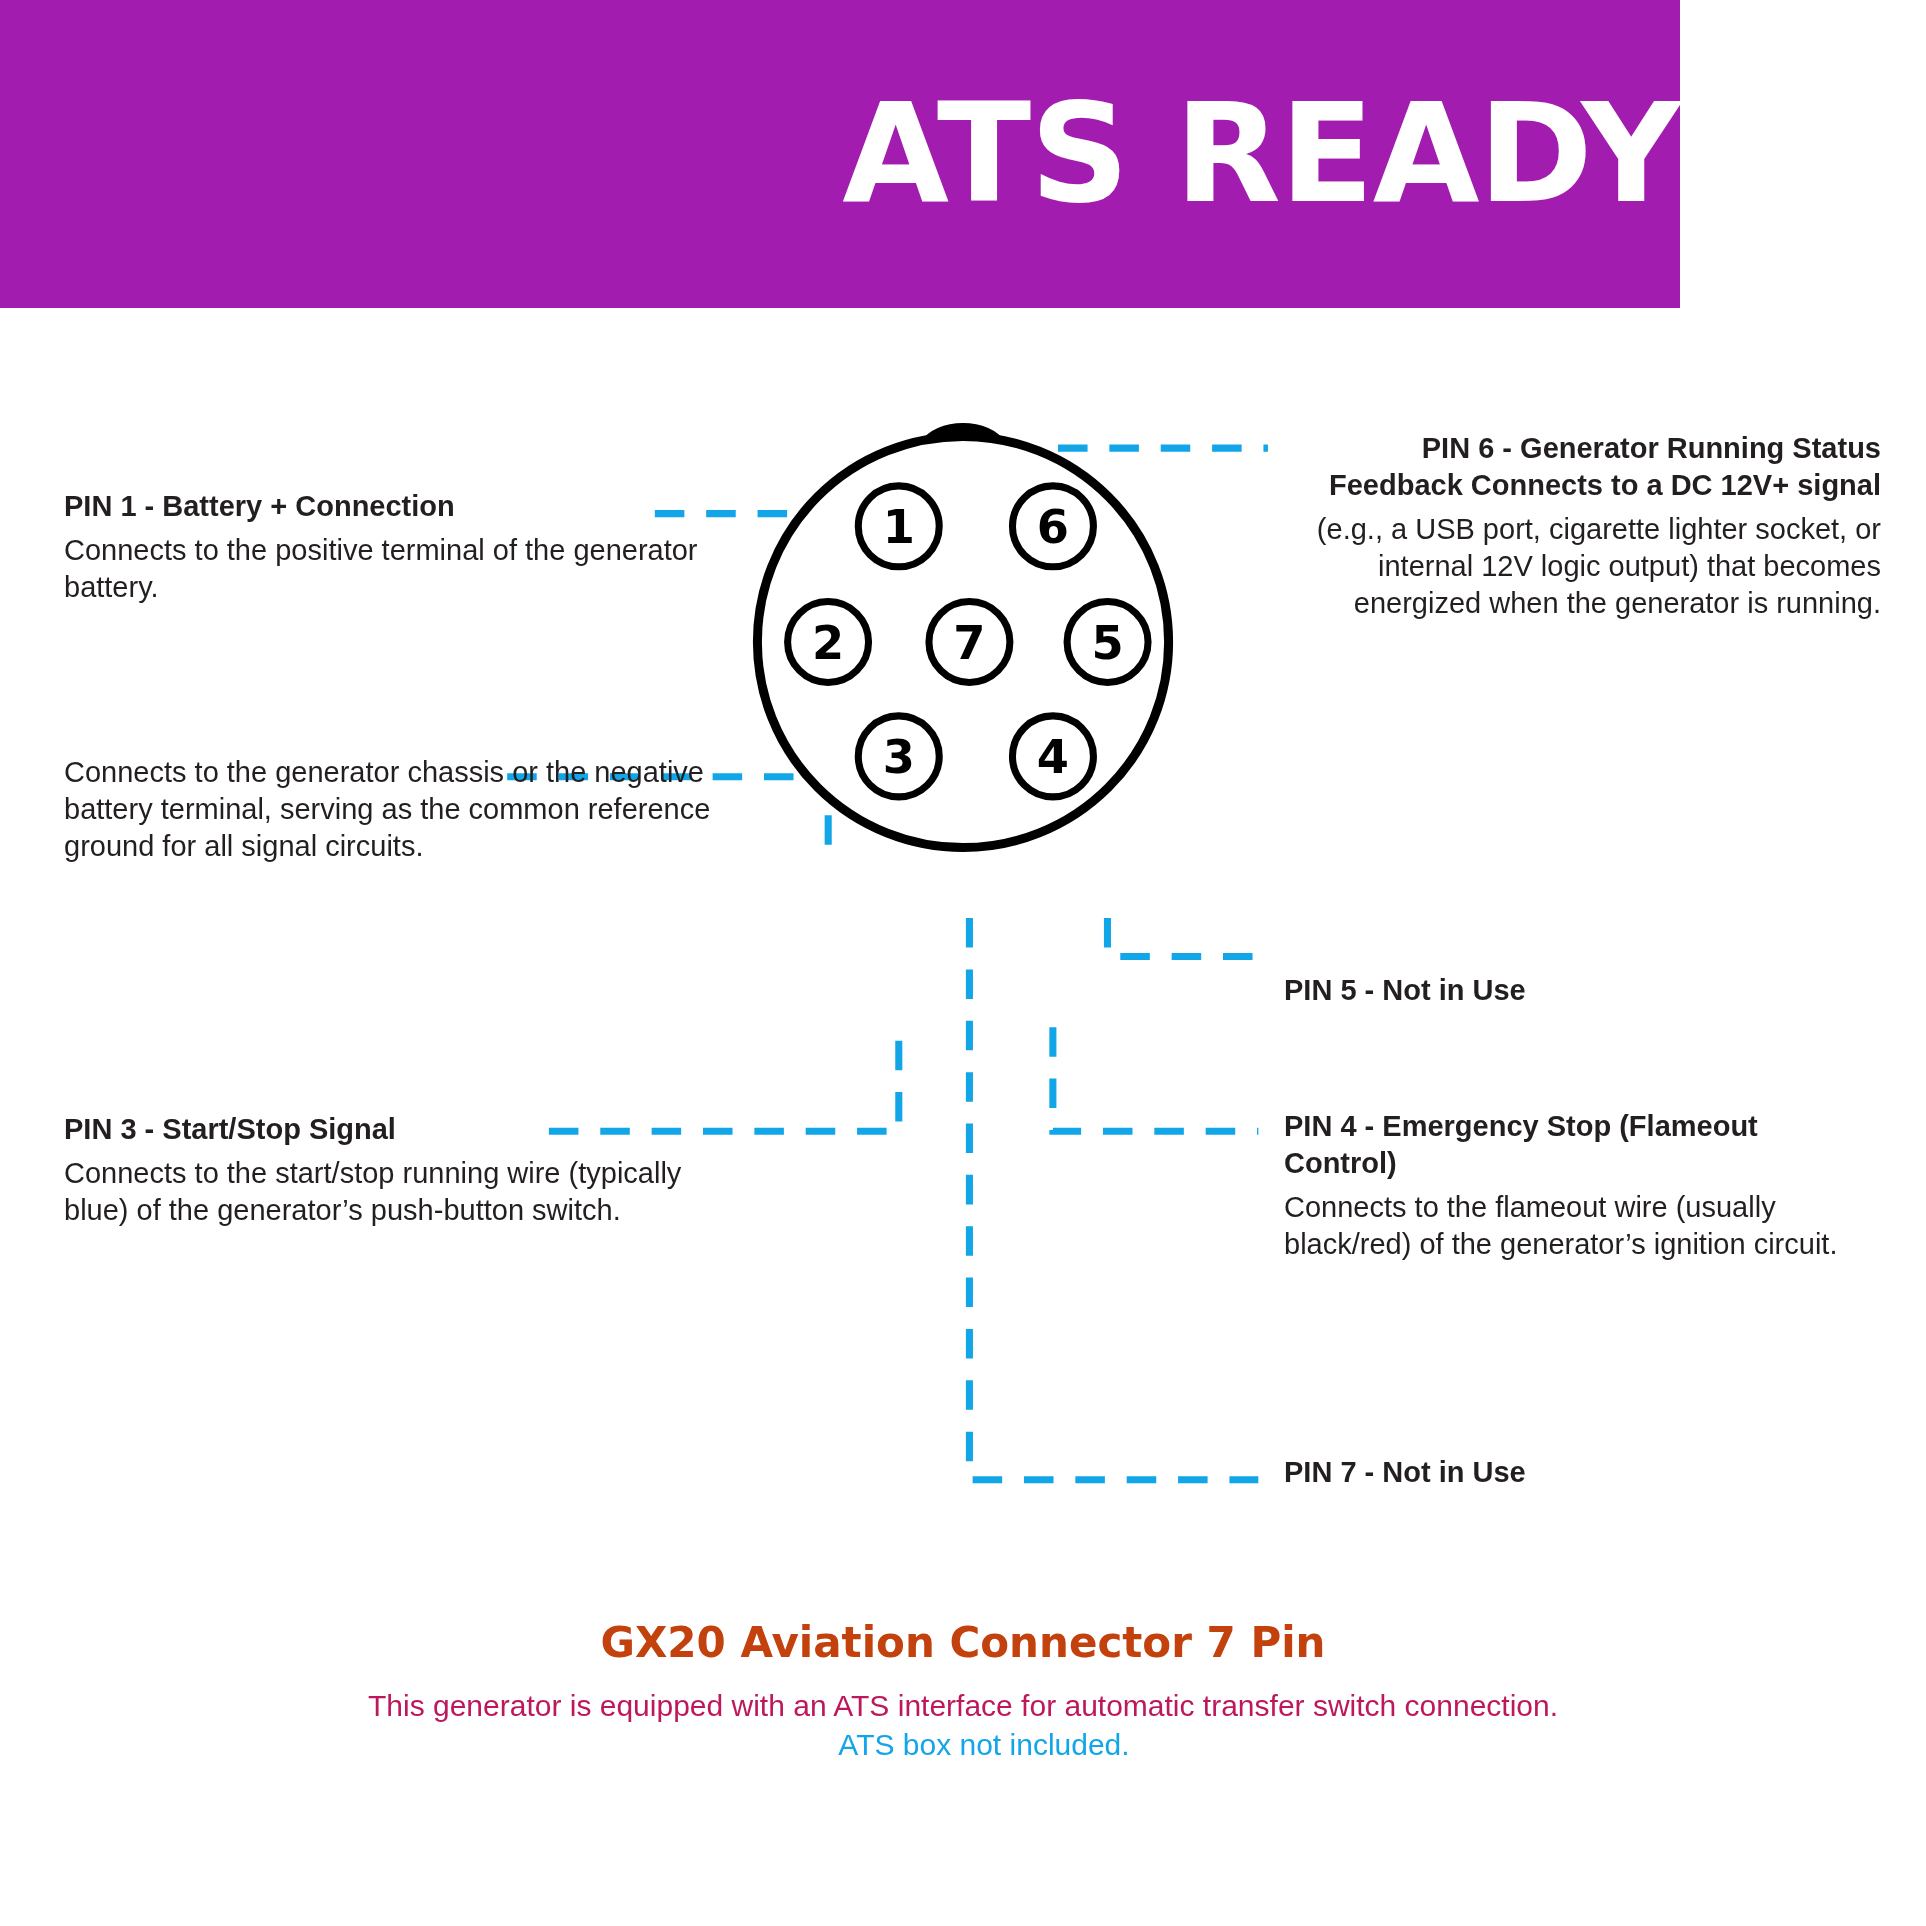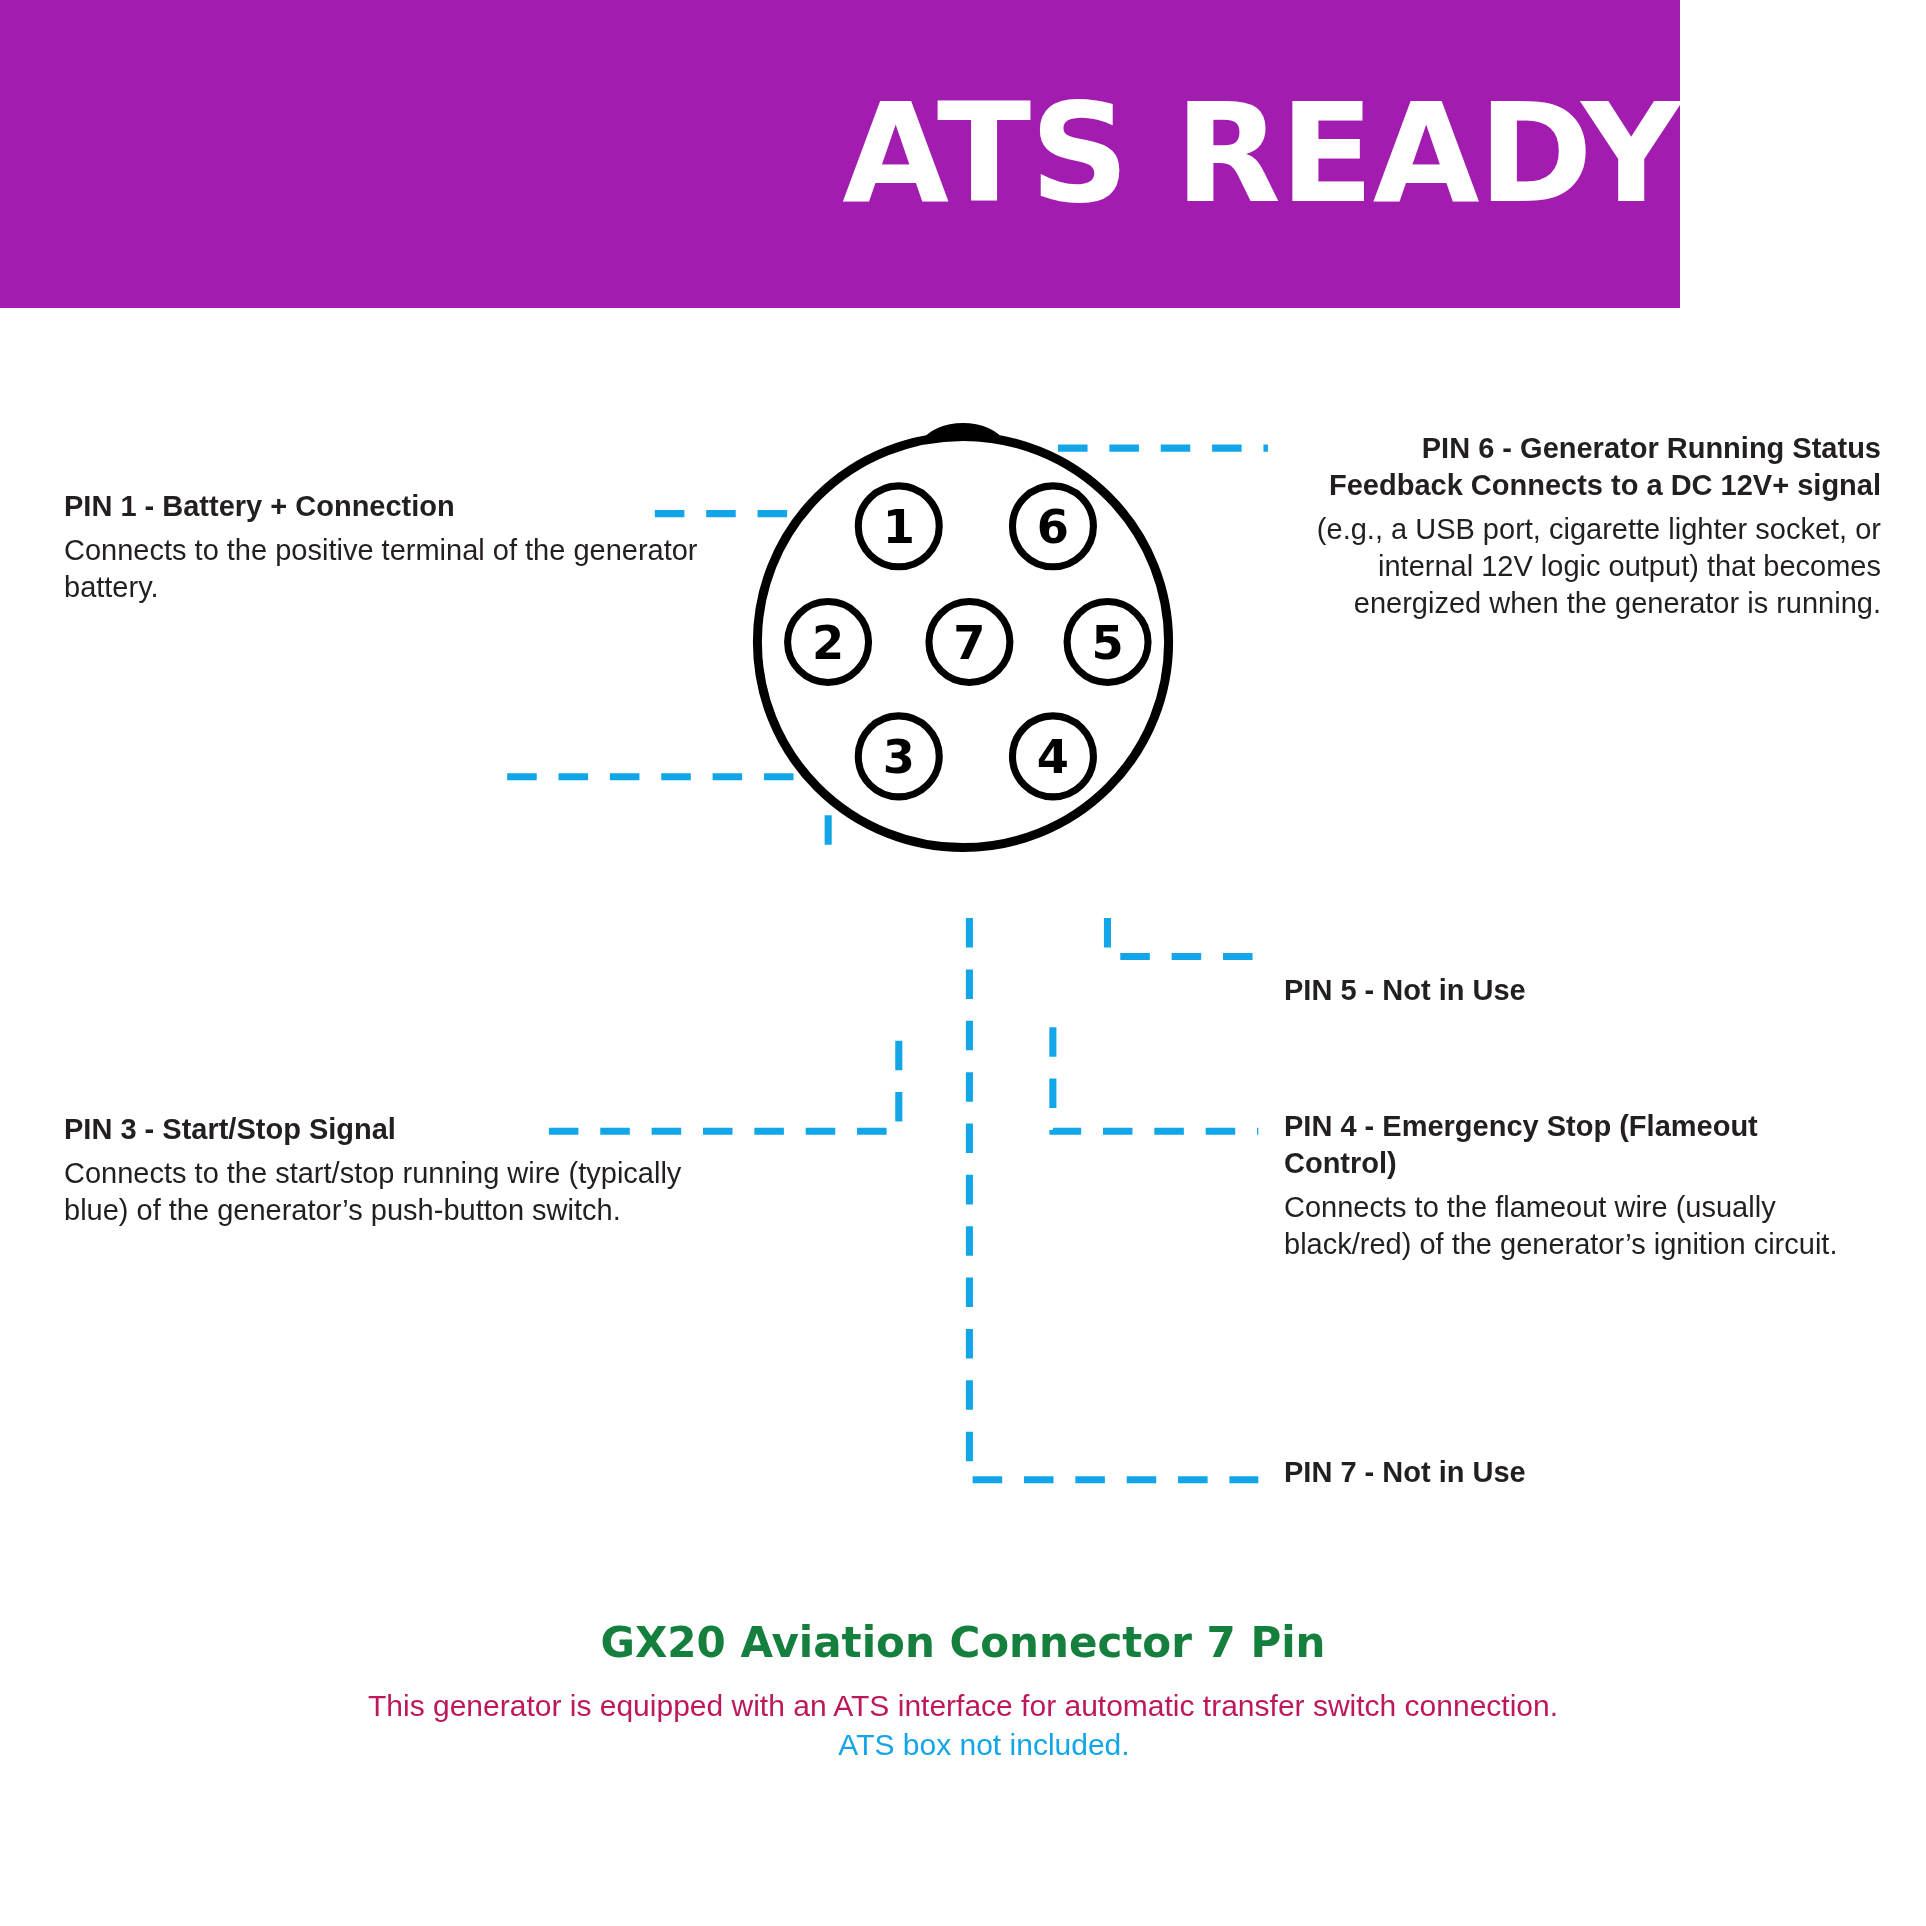--- a/index.html
+++ b/index.html
@@ -86,21 +86,21 @@
   .footer {
     position: absolute;
     left: 0;
     top: 1618px;
     width: 1926px;
     text-align: center;
   }
   .footer-title {
     font-size: 42px;
     font-weight: bold;
-    color: #15803d;
+    color: #c2410c;
     margin: 0 0 22px 0;
     font-family: "DejaVu Sans", sans-serif;
   }
   .footer-sub {
     font-size: 30px;
     color: #be185d;
     margin: 0 0 5.1px 0;
   }
   .footer-note {
     font-size: 30px;
@@ -176,20 +176,21 @@
     <text x="540" y="604" font-family="DejaVu Sans, sans-serif" font-size="72" font-weight="bold" text-anchor="middle" fill="#000000">4</text>
   </g>
 </svg>
 
 <div class="pin-block" id="pin1-block">
   <p class="pin-title">PIN 1 - Battery + Connection</p>
   <p class="pin-body">Connects to the positive terminal of the generator battery.</p>
 </div>
 
 <div class="pin-block" id="pin2-block">
+  <p class="pin-body">Connects to the generator chassis or the negative battery terminal, serving as the common reference ground for all signal circuits.</p>
 </div>
 
 <div class="pin-block" id="pin3-block">
   <p class="pin-title">PIN 3 - Start/Stop Signal</p>
   <p class="pin-body">Connects to the start/stop running wire (typically blue) of the generator’s push-button switch.</p>
 </div>
 
 <div class="pin-block" id="pin6-block">
   <p class="pin-title">PIN 6 - Generator Running Status Feedback Connects to a DC 12V+ signal</p>
   <p class="pin-body">(e.g., a USB port, cigarette lighter socket, or internal 12V logic output) that becomes energized when the generator is running.</p>

